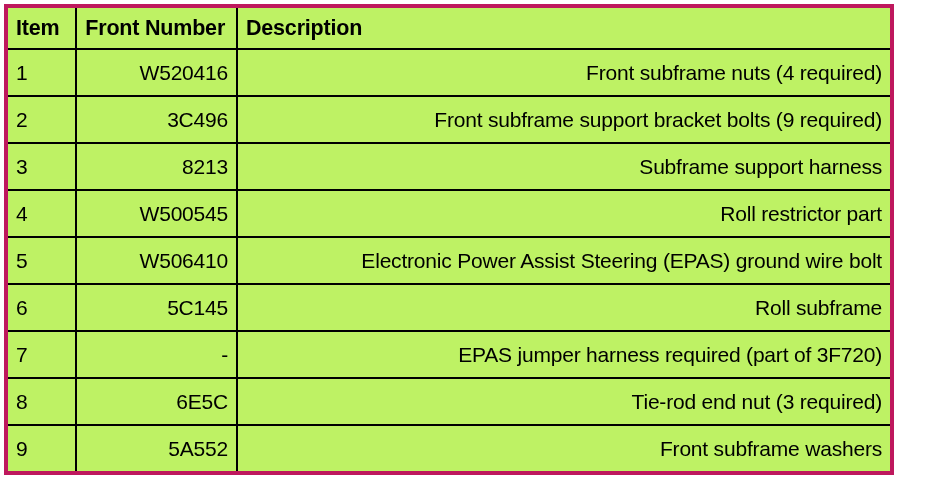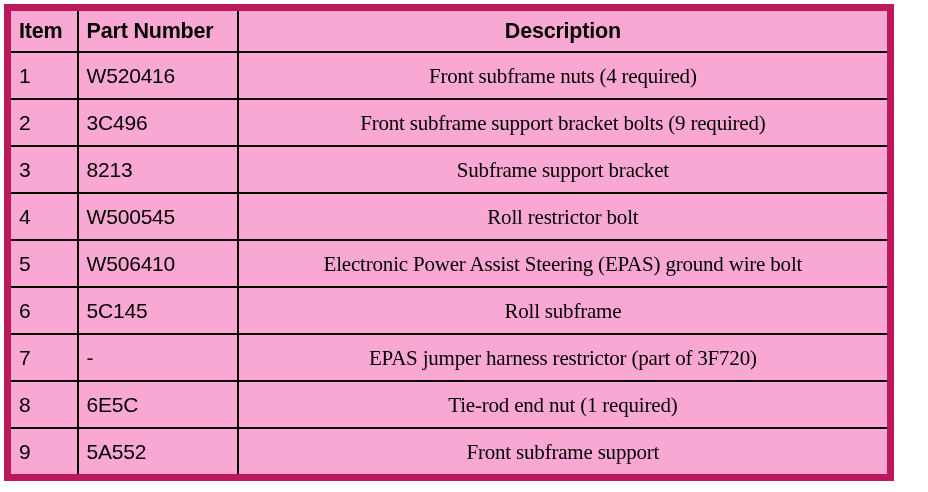--- a/index.html
+++ b/index.html
@@ -20,22 +20,22 @@
     width: 928px;
     height: 492px;
     background: #ffffff;
   }
   .parts-table {
     position: absolute;
     left: 4px;
     top: 4px;
     width: 890px;
     border-collapse: collapse;
-    border: 7px solid #be185d;
-    background: #f9a8d4;
+    border: 4px solid #be185d;
+    background: #bef264;
     table-layout: fixed;
   }
   .parts-table col.col-item  { width: 70px; }
   .parts-table col.col-part  { width: 160px; }
   .parts-table col.col-desc  { width: 652px; }
 
   .parts-table th,
   .parts-table td {
     border: 2px solid #000000;
     height: 45px;
@@ -46,84 +46,84 @@
     letter-spacing: -0.2px;
     white-space: nowrap;
     overflow: hidden;
   }
   .parts-table thead th {
     font-weight: bold;
     height: 40px;
     font-size: 21.5px;
   }
   .th-item, .th-part { text-align: left; }
-  .th-desc { text-align: center; }
+  .th-desc { text-align: left; }
 
   .cell-item { text-align: left; }
-  .cell-part { text-align: left; }
-  .cell-desc { text-align: center; letter-spacing: -0.45px; font-family: Liberation Serif, serif; }
+  .cell-part { text-align: right; }
+  .cell-desc { text-align: right; letter-spacing: -0.45px; }
 </style>
 </head>
 <body>
 
 <div class="page">
   <table class="parts-table">
     <colgroup>
       <col class="col-item">
       <col class="col-part">
       <col class="col-desc">
     </colgroup>
     <thead>
       <tr>
         <th class="th-item">Item</th>
-        <th class="th-part">Part Number</th>
+        <th class="th-part">Front Number</th>
         <th class="th-desc">Description</th>
       </tr>
     </thead>
     <tbody>
       <tr>
         <td class="cell-item">1</td>
         <td class="cell-part">W520416</td>
         <td class="cell-desc">Front subframe nuts (4 required)</td>
       </tr>
       <tr>
         <td class="cell-item">2</td>
         <td class="cell-part">3C496</td>
         <td class="cell-desc">Front subframe support bracket bolts (9 required)</td>
       </tr>
       <tr>
         <td class="cell-item">3</td>
         <td class="cell-part">8213</td>
-        <td class="cell-desc">Subframe support bracket</td>
+        <td class="cell-desc">Subframe support harness</td>
       </tr>
       <tr>
         <td class="cell-item">4</td>
         <td class="cell-part">W500545</td>
-        <td class="cell-desc">Roll restrictor bolt</td>
+        <td class="cell-desc">Roll restrictor part</td>
       </tr>
       <tr>
         <td class="cell-item">5</td>
         <td class="cell-part">W506410</td>
         <td class="cell-desc">Electronic Power Assist Steering (EPAS) ground wire bolt</td>
       </tr>
       <tr>
         <td class="cell-item">6</td>
         <td class="cell-part">5C145</td>
         <td class="cell-desc">Roll subframe</td>
       </tr>
       <tr>
         <td class="cell-item">7</td>
         <td class="cell-part">-</td>
-        <td class="cell-desc">EPAS jumper harness restrictor (part of 3F720)</td>
+        <td class="cell-desc">EPAS jumper harness required (part of 3F720)</td>
       </tr>
       <tr>
         <td class="cell-item">8</td>
         <td class="cell-part">6E5C</td>
-        <td class="cell-desc">Tie-rod end nut (1 required)</td>
+        <td class="cell-desc">Tie-rod end nut (3 required)</td>
       </tr>
       <tr>
         <td class="cell-item">9</td>
         <td class="cell-part">5A552</td>
-        <td class="cell-desc">Front subframe support</td>
+        <td class="cell-desc">Front subframe washers</td>
       </tr>
     </tbody>
   </table>
 </div>
 
 </body></html>

